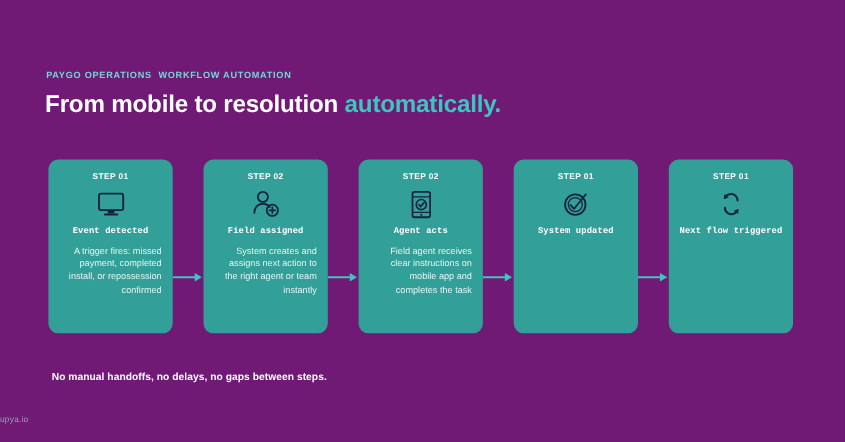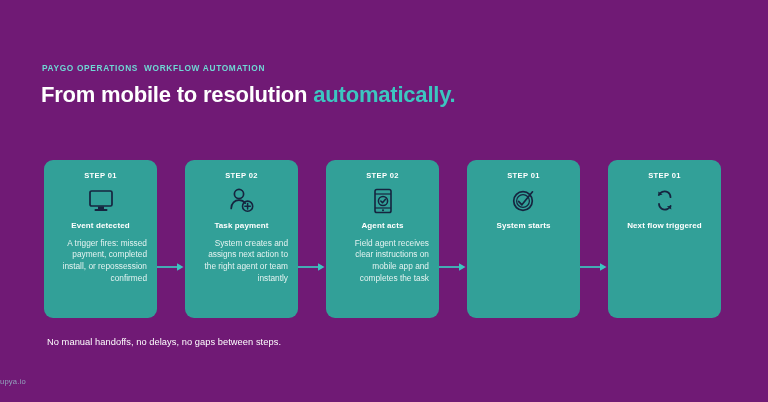--- a/index.html
+++ b/index.html
@@ -45,21 +45,21 @@
     white-space: nowrap;
   }
   .headline .accent {
     color: #3cc6c0;
   }
 
   
   .cards {
     position: absolute;
     left: 44px;
-    top: 160px;
+    top: 145px;
     width: 584px;
     height: 158px;
     display: flex;
     align-items: stretch;
   }
 
   .card {
     width: 113px;
     flex: 0 0 113px;
     background: #32a098;
@@ -90,20 +90,21 @@
     display: block;
   }
 
   .card-title {
     margin-top: 7px;
     font-size: 8px;
     font-weight: bold;
     color: #ffffff;
     letter-spacing: 0.12px;
     line-height: 1.2;
+    font-family: Liberation Mono, monospace;
   }
 
   .card-body {
     margin-top: 7px;
     font-size: 8.3px;
     line-height: 1.42;
     color: #e4f3f1;
     text-align: right;
     align-self: stretch;
     padding-left: 1px;
@@ -122,21 +123,21 @@
   .arrow svg {
     display: block;
   }
 
   
   .footnote {
     position: absolute;
     left: 47px;
     top: 337px;
     font-size: 9.3px;
-    font-weight: normal;
+    font-weight: bold;
     color: #ffffff;
     letter-spacing: 0.05px;
   }
 
   .brand {
     position: absolute;
     left: 0;
     right: 0;
     top: 377px;
     text-align: left;
@@ -180,21 +181,21 @@
       <div class="card-step">STEP 02</div>
       <div class="card-icon">
         <svg width="26" height="25" viewBox="0 0 26 25">
           <circle cx="10" cy="6" r="4.6" fill="none" stroke="#16243f" stroke-width="1.7"></circle>
           <path d="M2.2 20.5 C2.2 15.2 5.8 12.2 10 12.2 C12.6 12.2 14.8 13.3 16.2 15.2" fill="none" stroke="#16243f" stroke-width="1.7" stroke-linecap="round"></path>
           <circle cx="18.6" cy="18.2" r="5.1" fill="none" stroke="#16243f" stroke-width="1.6"></circle>
           <line x1="18.6" y1="15.5" x2="18.6" y2="20.9" stroke="#16243f" stroke-width="1.5" stroke-linecap="round"></line>
           <line x1="15.9" y1="18.2" x2="21.3" y2="18.2" stroke="#16243f" stroke-width="1.5" stroke-linecap="round"></line>
         </svg>
       </div>
-      <div class="card-title">Task payment</div>
+      <div class="card-title">Field assigned</div>
       <div class="card-body">System creates and assigns next action to the right agent or team instantly</div>
     </div>
 
     <div class="arrow">
       <svg width="28" height="10" viewBox="0 0 28 10">
         <line x1="0" y1="5" x2="22" y2="5" stroke="#3cc6c0" stroke-width="1.7"></line>
         <path d="M20 1.2 L26.5 5 L20 8.8 Z" fill="#3cc6c0"></path>
       </svg>
     </div>
 
@@ -223,21 +224,21 @@
 
     <div class="card">
       <div class="card-step">STEP 01</div>
       <div class="card-icon">
         <svg width="26" height="25" viewBox="0 0 26 25">
           <circle cx="12" cy="13" r="9.3" fill="none" stroke="#16243f" stroke-width="1.7"></circle>
           <circle cx="12" cy="13" r="6.4" fill="none" stroke="#16243f" stroke-width="1.2"></circle>
           <path d="M7.6 13.4 L10.9 16.8 L21.5 3.8" fill="none" stroke="#16243f" stroke-width="1.7" stroke-linecap="round" stroke-linejoin="round"></path>
         </svg>
       </div>
-      <div class="card-title">System starts</div>
+      <div class="card-title">System updated</div>
     </div>
 
     <div class="arrow">
       <svg width="28" height="10" viewBox="0 0 28 10">
         <line x1="0" y1="5" x2="22" y2="5" stroke="#3cc6c0" stroke-width="1.7"></line>
         <path d="M20 1.2 L26.5 5 L20 8.8 Z" fill="#3cc6c0"></path>
       </svg>
     </div>
 
     <div class="card">

